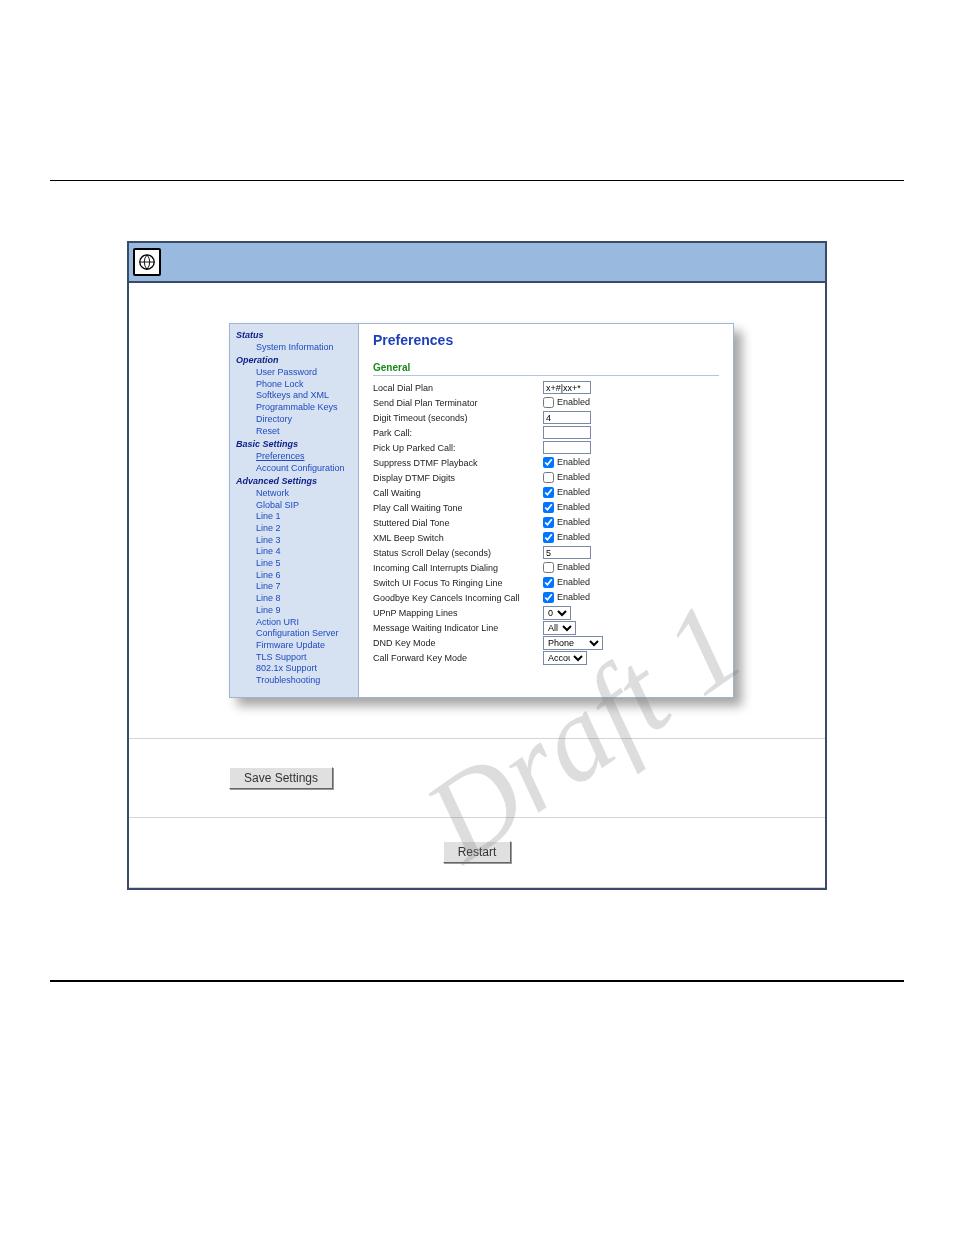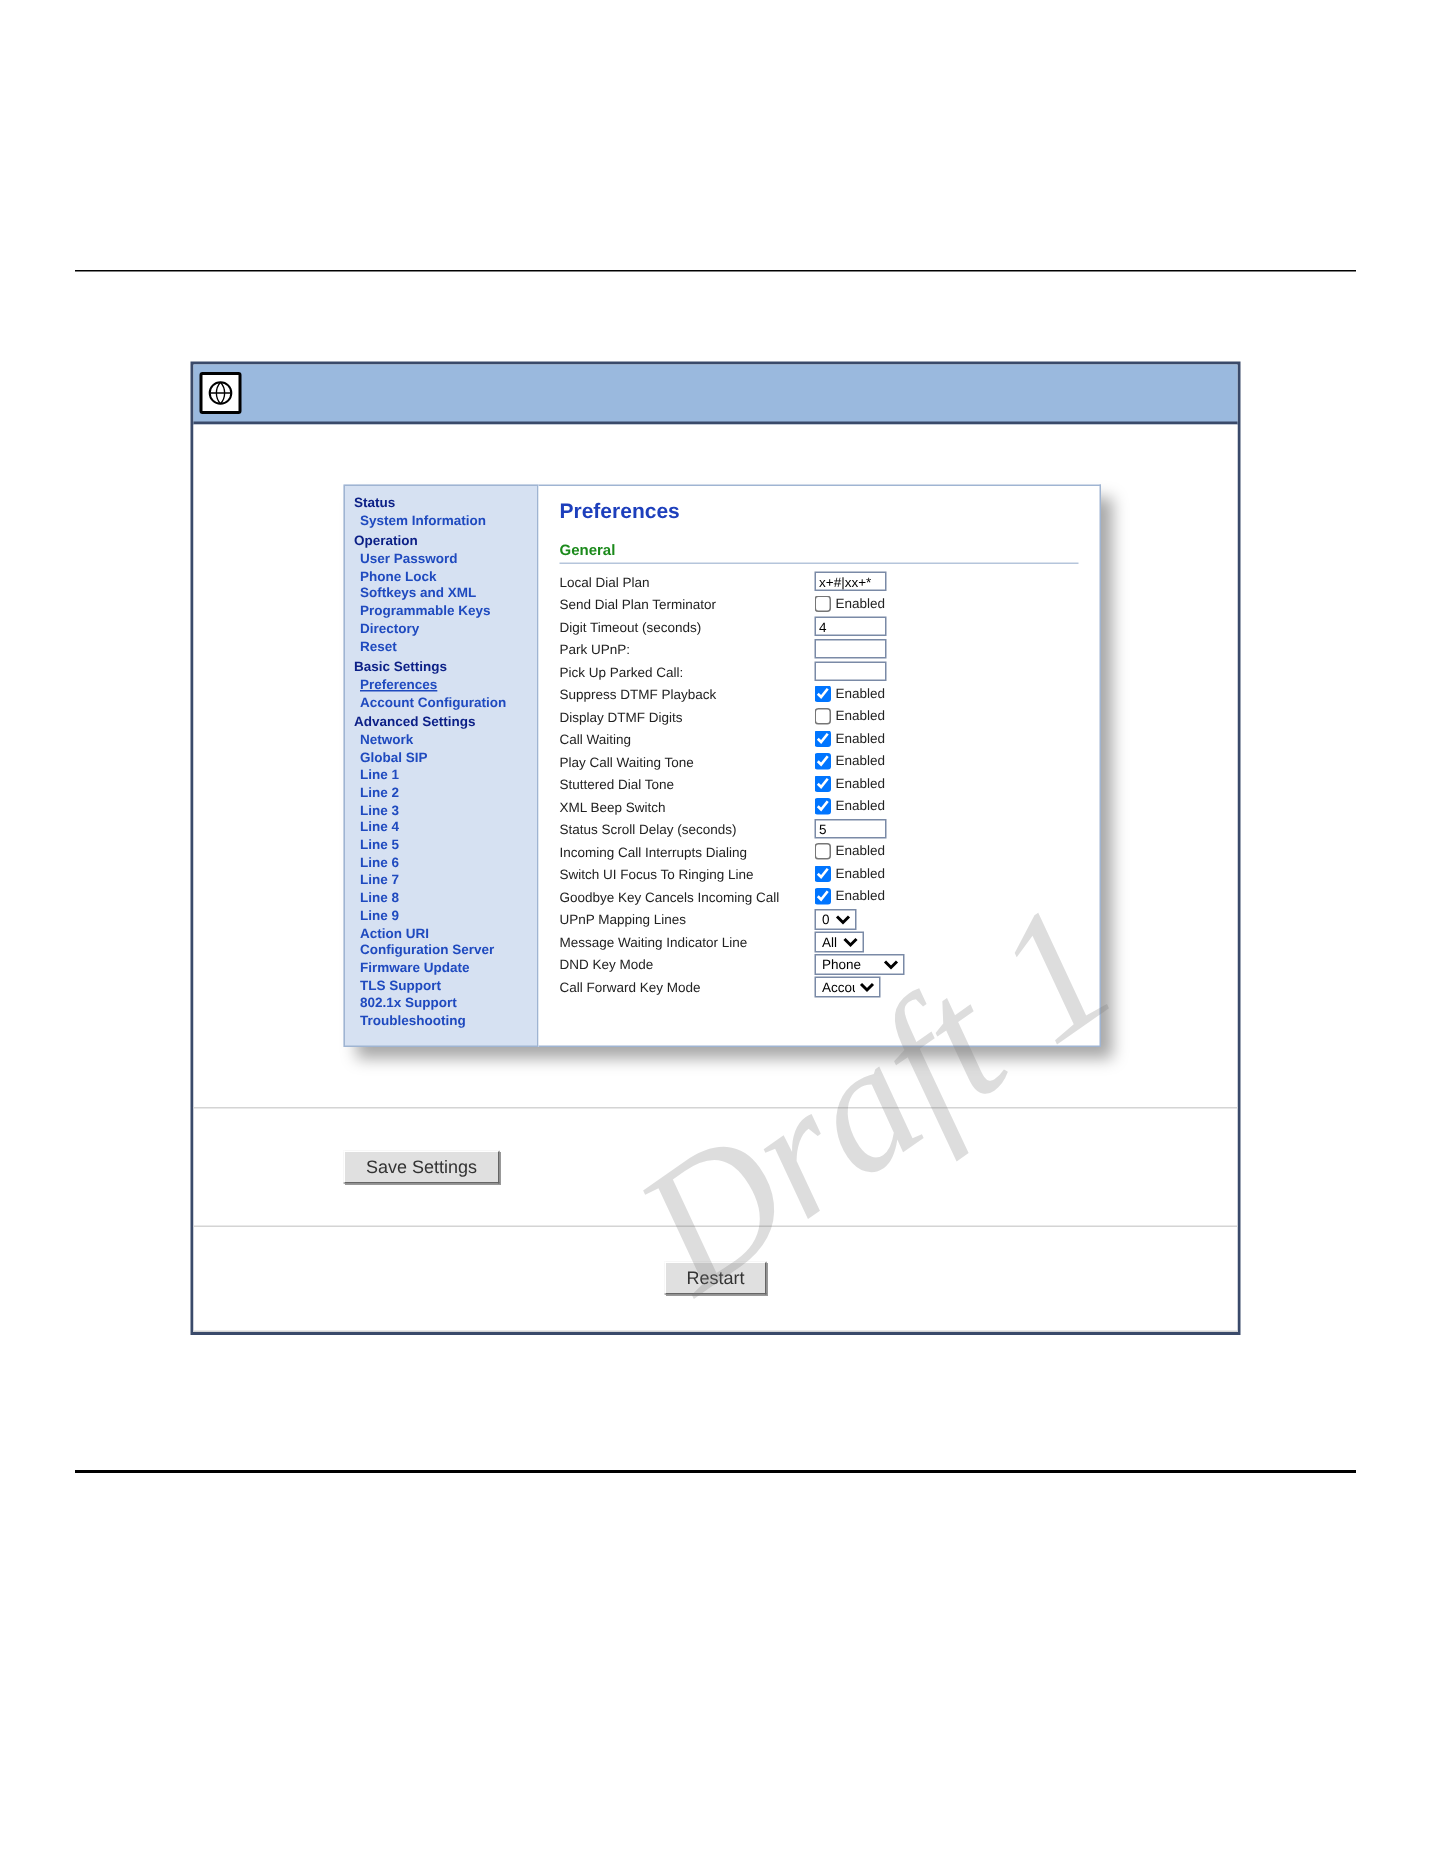--- a/index.html
+++ b/index.html
@@ -46,22 +46,22 @@
   }
 
   .sidebar {
     width:130px;
     background:#d6e1f2;
     border:1px solid #9fb4d2;
     font-size:9px;
     line-height:1.3;
     padding:4px 6px 10px 6px;
   }
-  .side-head { color:#0b1f86; font-weight:bold; margin-top:2px; }
-  .side-item { color:#1f4abf; margin-left:4px; cursor:default;font-weight:bold; }
+  .side-head { color:#0b1f86; font-weight:bold; margin-top:2px;font-style:italic; }
+  .side-item { color:#1f4abf; margin-left:20px; cursor:default; }
   .underline { text-decoration:underline; }
 
   .prefs {
     flex:1;
     background:#fff;
     border:1px solid #9fb4d2;
     border-left:0;
     padding:8px 14px 24px 14px;
   }
   .prefs-title { color:#1d3fbc; font-weight:bold; font-size:14px; margin-bottom:14px; }
@@ -182,21 +182,21 @@
                 <div class="lbl">Send Dial Plan Terminator</div>
                 <div class="ctl"><input type="checkbox" style=""><span>Enabled</span></div>
               </div>
 
             <div class="row">
                 <div class="lbl">Digit Timeout (seconds)</div>
                 <div class="ctl"><input type="text" value="4" style=""></div>
               </div>
 
             <div class="row">
-                <div class="lbl">Park UPnP:</div>
+                <div class="lbl">Park Call:</div>
                 <div class="ctl"><input type="text" value="" style=""></div>
               </div>
 
             <div class="row">
                 <div class="lbl">Pick Up Parked Call:</div>
                 <div class="ctl"><input type="text" value="" style=""></div>
               </div>
 
             <div class="row">
                 <div class="lbl">Suppress DTMF Playback</div>

